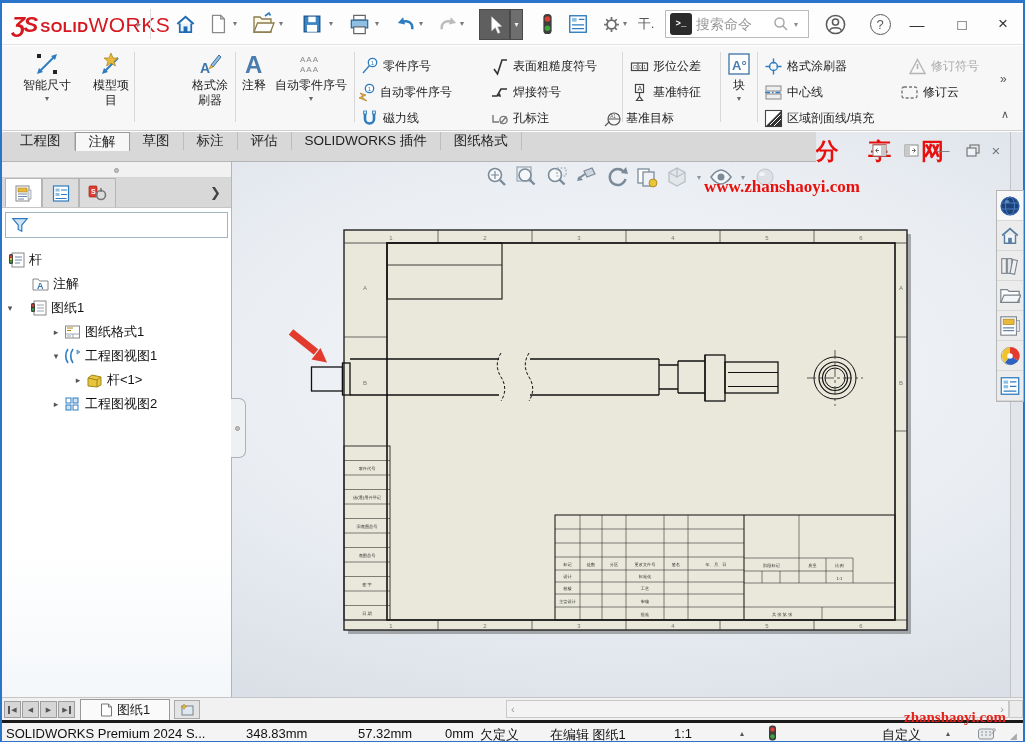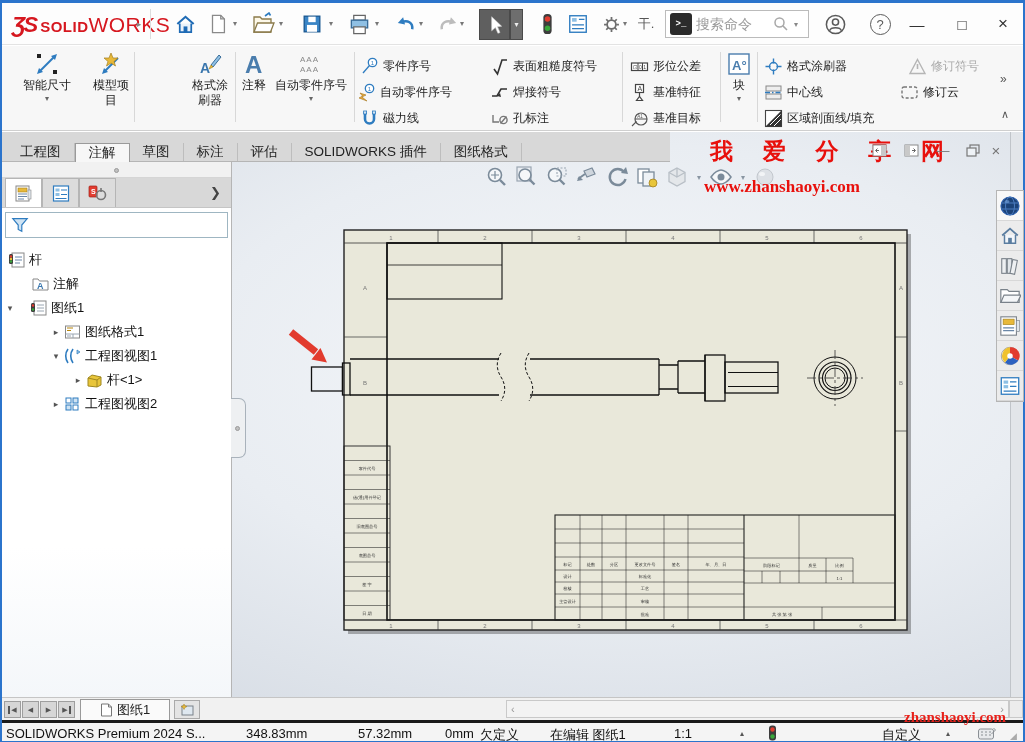--- a/index.html
+++ b/index.html
@@ -29,21 +29,21 @@
 .licon{display:block;margin:3px auto 1px;width:26px;height:26px}
 .llabel{display:block;line-height:15px}
 .lcaret{display:block;font-size:8px;color:#666;margin-top:1px}
 .sitem{position:absolute;height:24px;display:flex;align-items:center;white-space:nowrap;font-size:12px;color:#222}
 .sitem .sicon{width:19px;height:19px;margin-right:4px;flex:none}
 .rsep{position:absolute;top:6px;width:1px;height:70px;background:#d8d8d8}
 .disabled{color:#aaa}
 
 #main{position:absolute;left:0;top:129px;width:1021px;height:565px}
 #graphics{position:absolute;left:230px;top:0;width:778px;height:565px;background:radial-gradient(130% 95% at 50% 42%,#f5f7fa 0%,#e9edf2 42%,#cbd2dc 100%)}
-#tabrow{position:absolute;left:0;top:0;width:668px;height:30px;background:#d8d8d8;border-bottom:1px solid #b5b5b5;display:flex;align-items:flex-end;padding-left:5px}
+#tabrow{position:absolute;left:0;top:0;width:814px;height:30px;background:#d8d8d8;border-bottom:1px solid #b5b5b5;display:flex;align-items:flex-start;padding-left:5px}
 .dtab{padding:0 13px;display:flex;align-items:center;font-size:13.5px;color:#222;border-right:1px solid #bdbdbd;white-space:nowrap}
 .dtab.active{background:#f7f7f7;border:1px solid #9a9a9a;border-bottom:none;margin-bottom:-1px}
 
 #wm1{position:absolute;left:478px;top:4px;font-size:23px;font-weight:bold;color:#e8100c;letter-spacing:12px;white-space:nowrap;font-family:"Liberation Serif","DejaVu Serif",serif}
 #wm2{position:absolute;left:472px;top:45px;font-size:17px;font-weight:bold;color:#e8100c;white-space:nowrap;font-family:"Liberation Serif","DejaVu Serif",serif}
 #wm3{position:absolute;left:902px;top:706px;font-size:15px;font-weight:bold;color:#e8201a;z-index:60;font-family:"Liberation Serif","DejaVu Serif",serif}
 
 .dwc{position:absolute;top:9px;width:22px;height:18px;display:flex;align-items:center;justify-content:center;color:#777;font-size:13px}
 
 #headsup{position:absolute;left:252px;top:31px;height:28px;display:flex;align-items:center;gap:4px}
@@ -335,21 +335,21 @@
       <span class="sicon">
           <svg width="19" height="19" viewBox="0 0 19 19">
             <rect x="5.5" y="1.5" width="8" height="8" fill="#fff" stroke="#444" stroke-width="1.2"></rect>
             <text x="7.5" y="8.2" font-size="7" fill="#444">A</text>
             <path d="M9.5 9.5v4" stroke="#444" stroke-width="1.2"></path>
             <polygon points="6.5,17.5 12.5,17.5 9.5,13.5" fill="none" stroke="#444" stroke-width="1.2"></polygon>
           </svg>
         </span>
       <span>基准特征</span>
     </div>
-    <div class="sitem" style="left:628px;top:60px">
+    <div class="sitem" style="left:601px;top:60px">
       <span class="sicon">
           <svg width="19" height="19" viewBox="0 0 19 19">
             <circle cx="11" cy="10" r="6" fill="none" stroke="#555" stroke-width="1.2"></circle>
             <path d="M5 10h12M2 17l4.5-4.5" stroke="#555" stroke-width="1.1"></path>
             <text x="7.2" y="8.6" font-size="4.5" fill="#555">A1</text>
           </svg>
         </span>
       <span>基准目标</span>
     </div>
 

